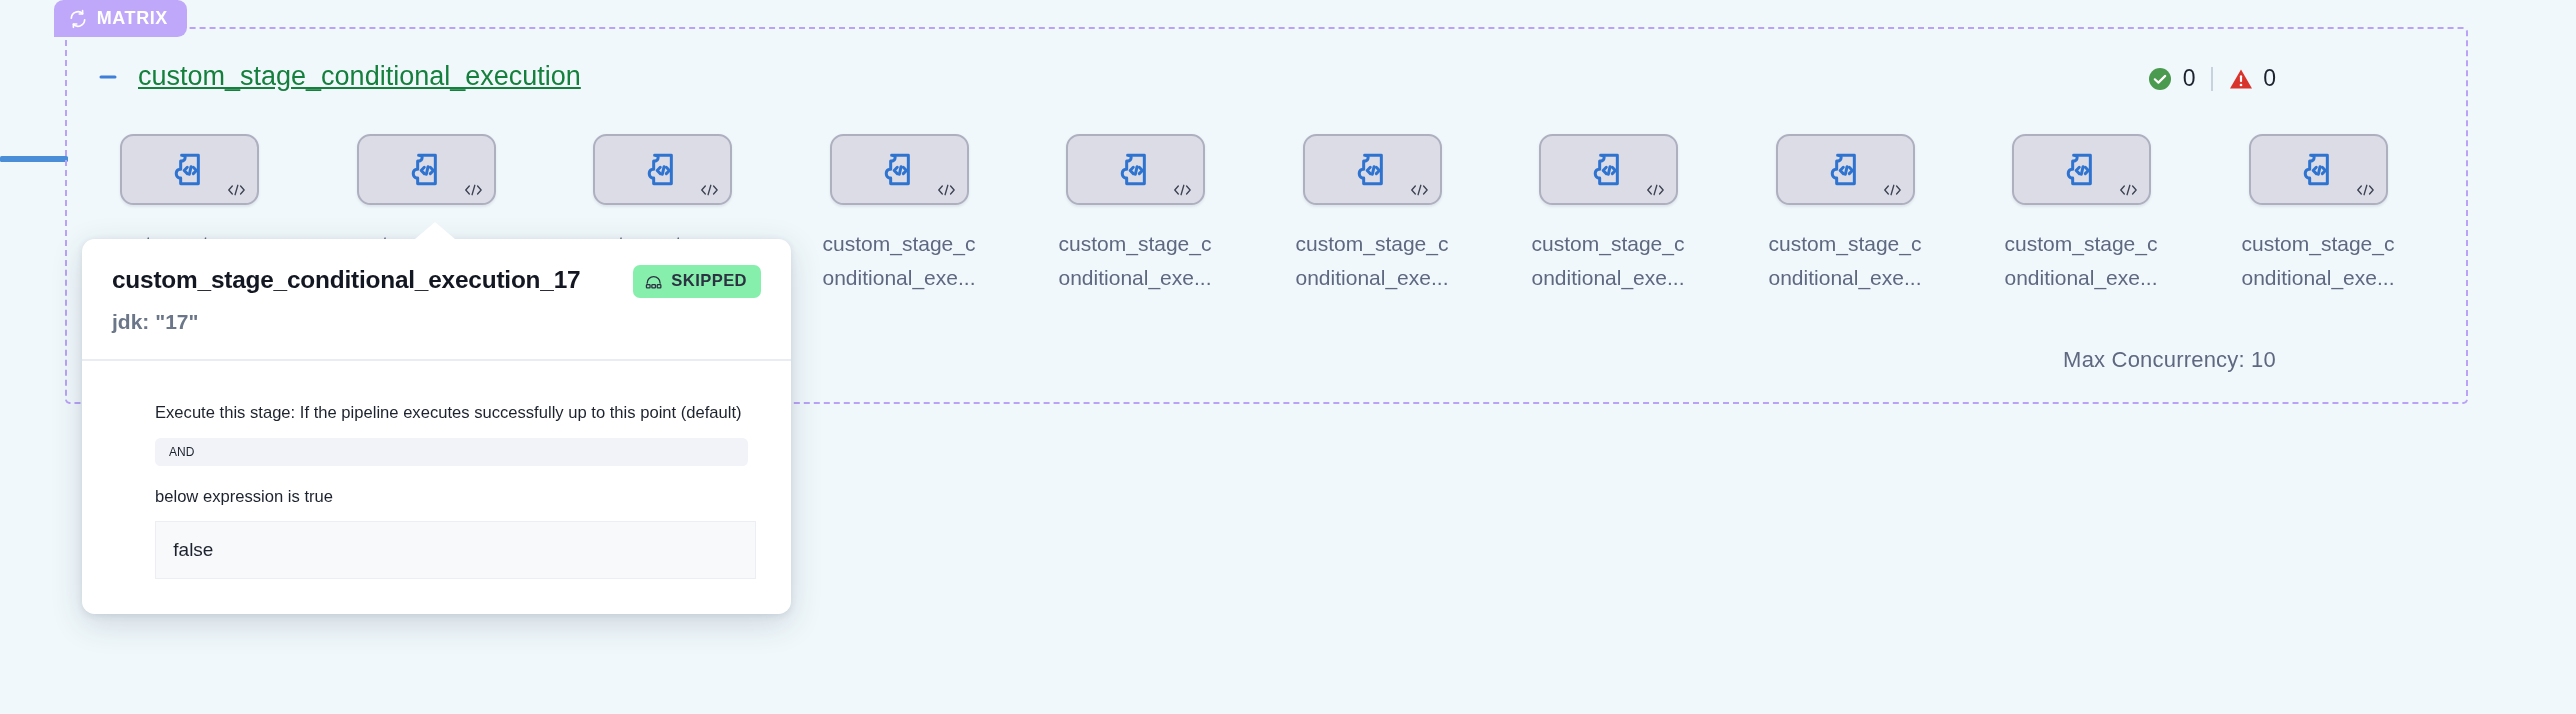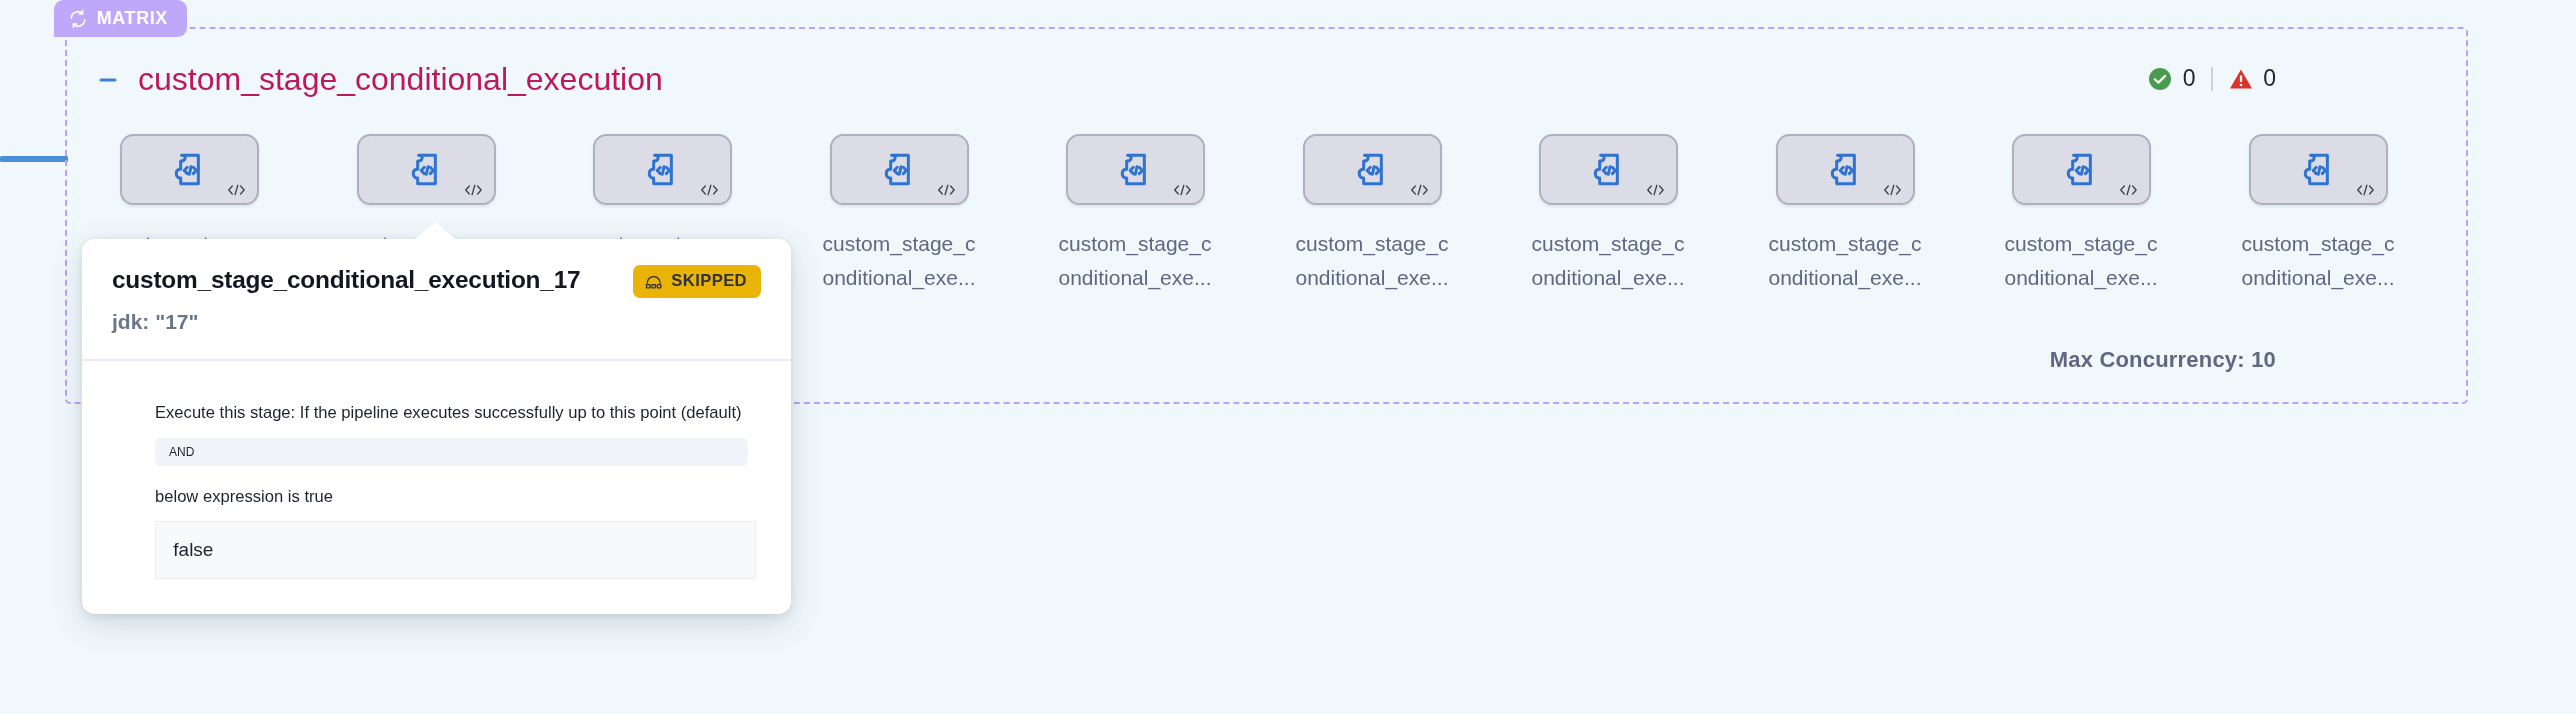--- a/index.html
+++ b/index.html
@@ -37,21 +37,21 @@
   }
   .matrix-badge .ico { width: 20px; height: 20px; display:block; }
 
   
   .group-header {
     position: absolute; left: 96px; top: 61px;
     display: flex; align-items: center; gap: 18px;
   }
   .collapse-icon { width: 24px; height: 24px; display:block; }
   .group-title {
-    font-size: 32px; color: #be185d; font-weight: 400; white-space: nowrap;
+    font-size: 27px; color: #15803d; font-weight: 400; white-space: nowrap; text-decoration: underline;
   }
 
   
   .status-counters {
     position: absolute; right: 96px; top: 65px;
     display: flex; align-items: center; gap: 16px;
   }
   .status-item { display: flex; align-items: center; gap: 10.2px; }
   .status-item .glyph { width: 24px; height: 24px; display: block; }
   .status-item .count { font-size: 23px; color: #1d232e; font-weight: 400; }
@@ -80,21 +80,21 @@
   .node-label {
     margin-top: 22px; width: 236px; text-align: center;
     font-size: 21px; line-height: 34px; color: #5e6880;
     word-break: break-all;
   }
   .node-label .l2 { display: block; }
 
   
   .max-concurrency {
     position: absolute; right: 96px; top: 347px;
-    font-size: 22px; font-weight: 700; color: #5e6880; letter-spacing: 0.2px;
+    font-size: 22px; font-weight: 400; color: #5e6880; letter-spacing: 0.2px;
   }
 
   
   .popover {
     position: absolute; left: 82px; top: 239px;
     width: 709px; background: #ffffff;
     border-radius: 12.6px;
     box-shadow: 0 9.5px 32px rgba(40,50,80,.16), 0 1.6px 6.3px rgba(40,50,80,.10);
     z-index: 50; overflow: visible;
   }
@@ -108,21 +108,21 @@
   .popover-head { padding: 27px 30px 25px 30px; position: relative; border-radius: 6px; }
   .popover-title {
     font-size: 24.4px; color: #131722; font-weight: 700; letter-spacing: -0.2px;
   }
   .popover-sub {
     margin-top: 16px; font-size: 21px; color: #6b7689; font-weight: 700;
   }
   .skipped-badge {
     position: absolute; right: 30px; top: 26px;
     display: flex; align-items: center; gap: 8.7px;
-    background: #eab308; border-radius: 7px; padding: 6.3px 14px 6.3px 12px;
+    background: #86efac; border-radius: 7px; padding: 6.3px 14px 6.3px 12px;
     font-size: 16.6px; font-weight: 700; color: #2c3242; letter-spacing: 0.4px;
   }
   .skipped-badge .ico { width: 17.3px; height: 16px; display:block; }
 
   .popover-divider { height: 1.6px; background: #e9ecf2; margin: 0; }
 
   .popover-body { padding: 24px 30px 35px 30px; }
   .cond-head { display: flex; align-items: center; gap: 14px; }
   .cond-head .ico { width: 28px; height: 26px; display:block; flex:none; }
   .cond-head .txt { font-size: 20px; font-weight: 700; color: #131722; }

